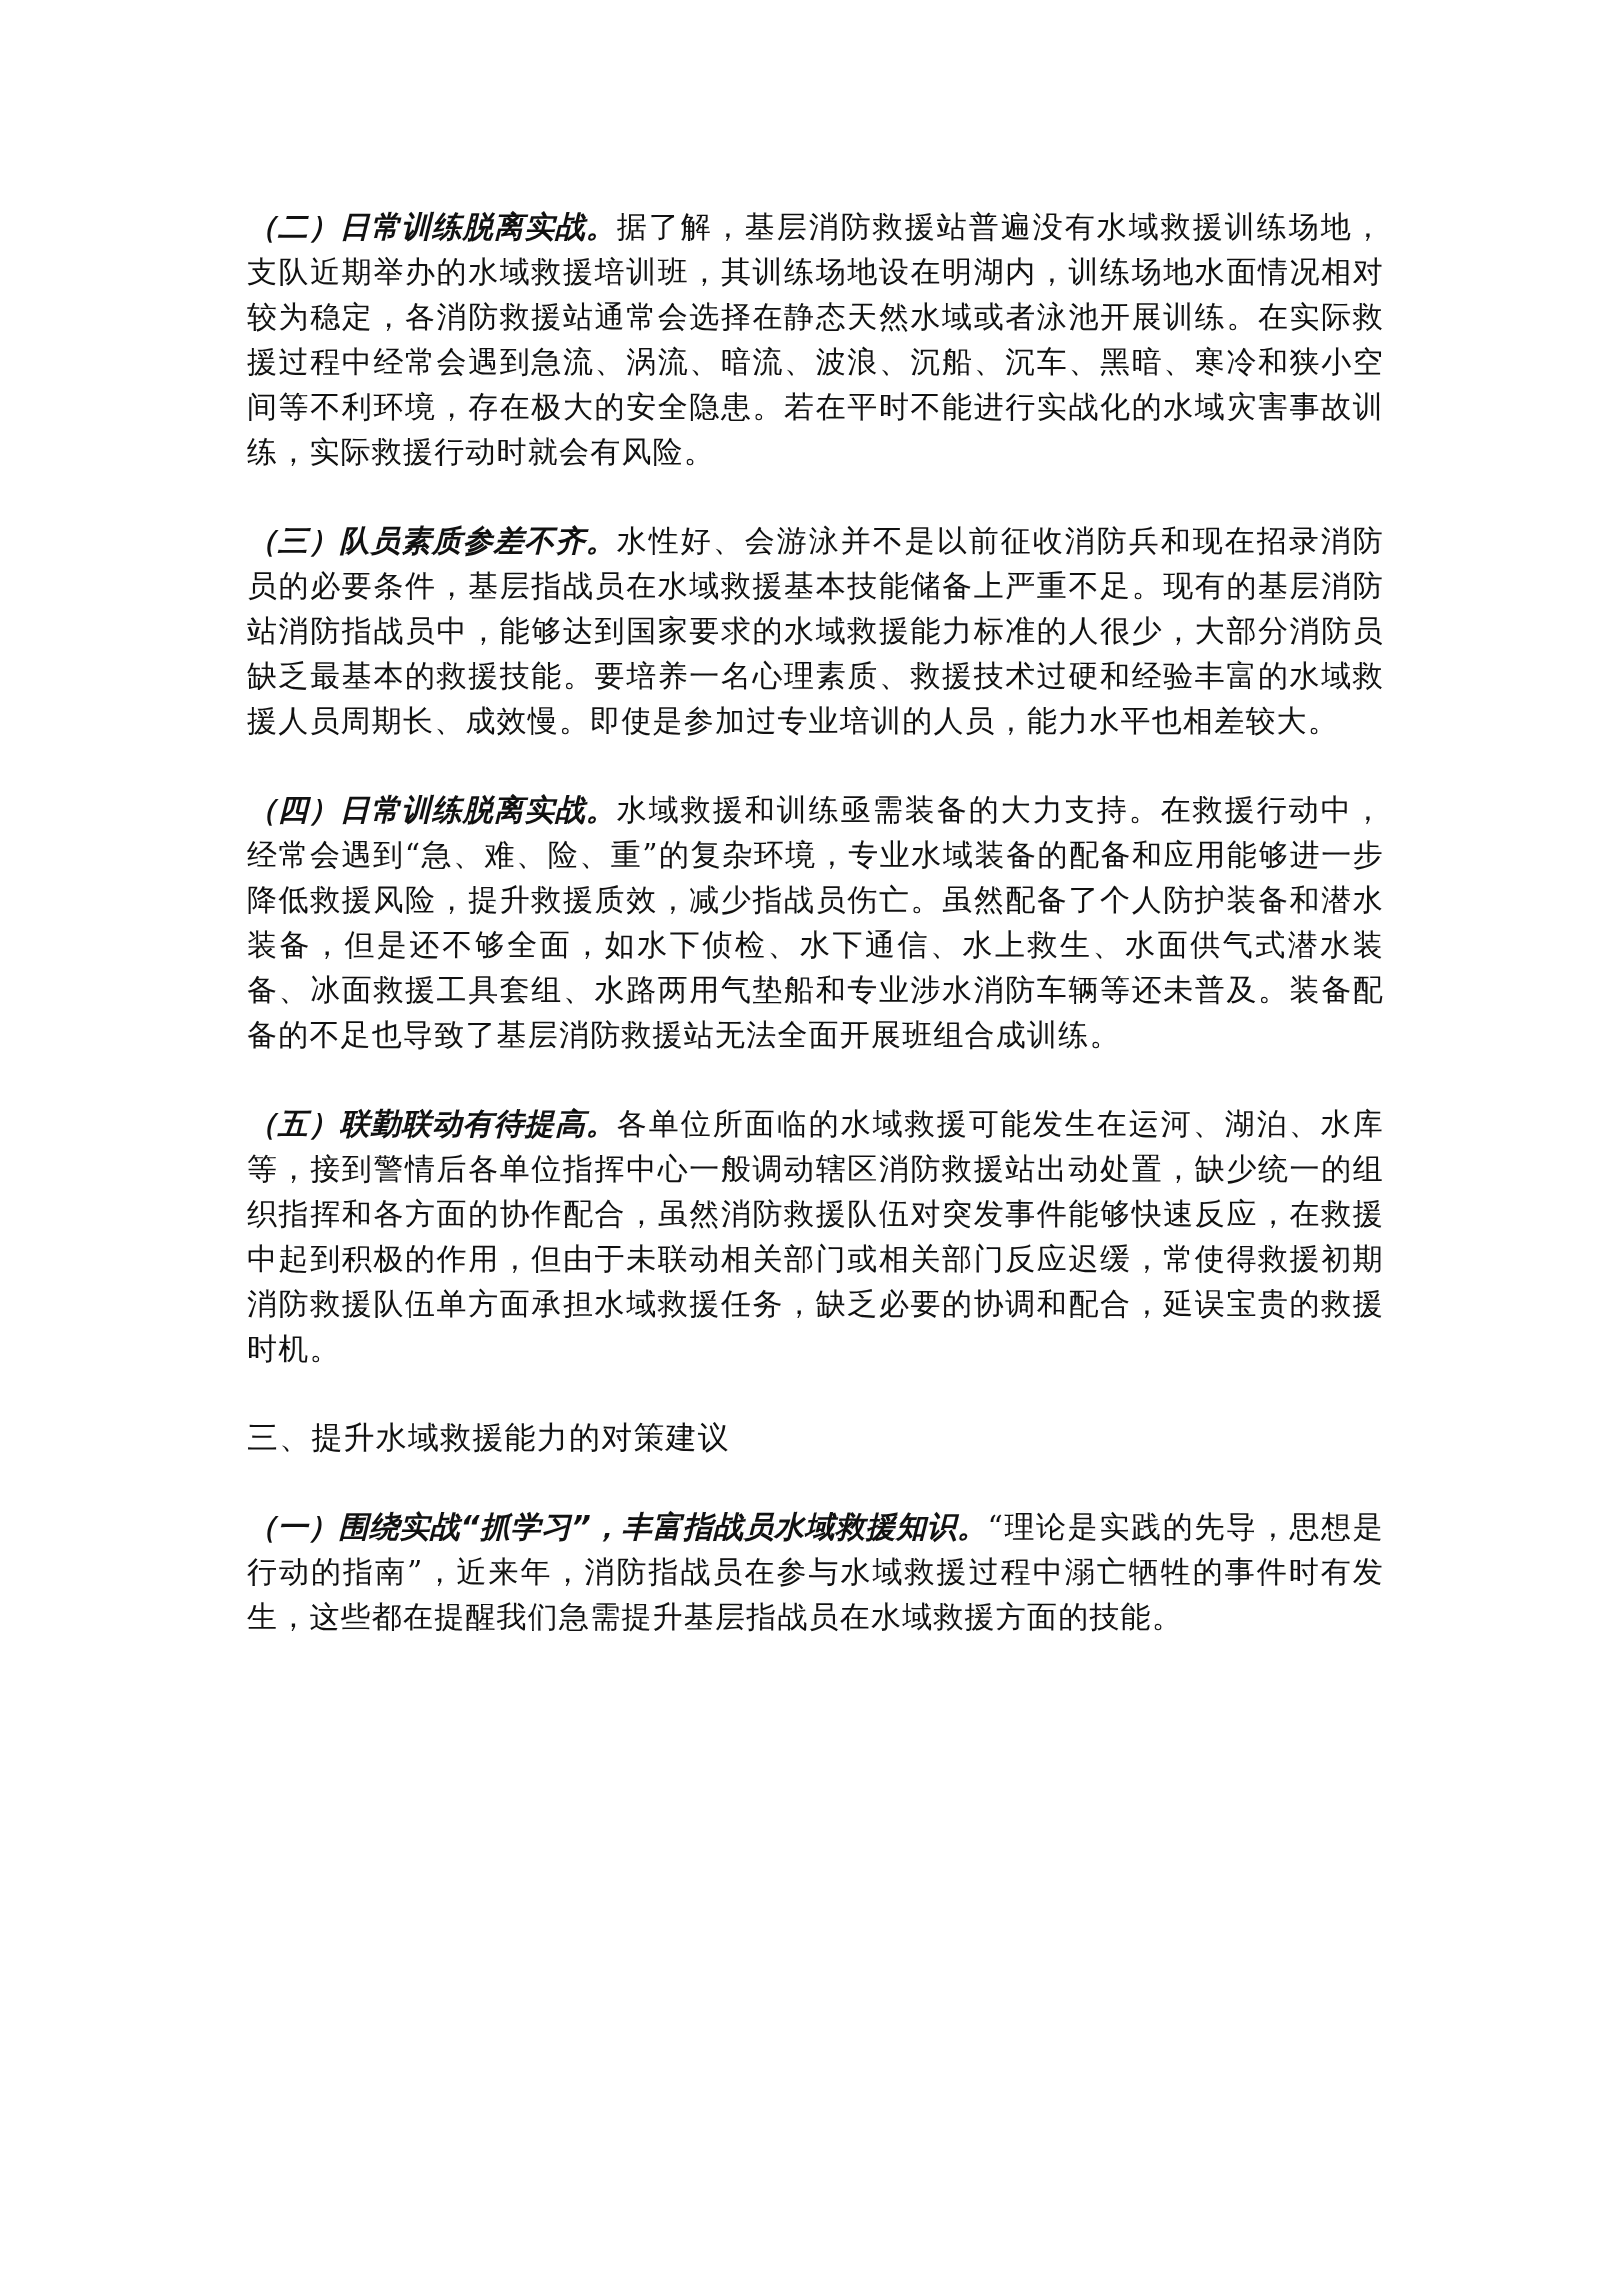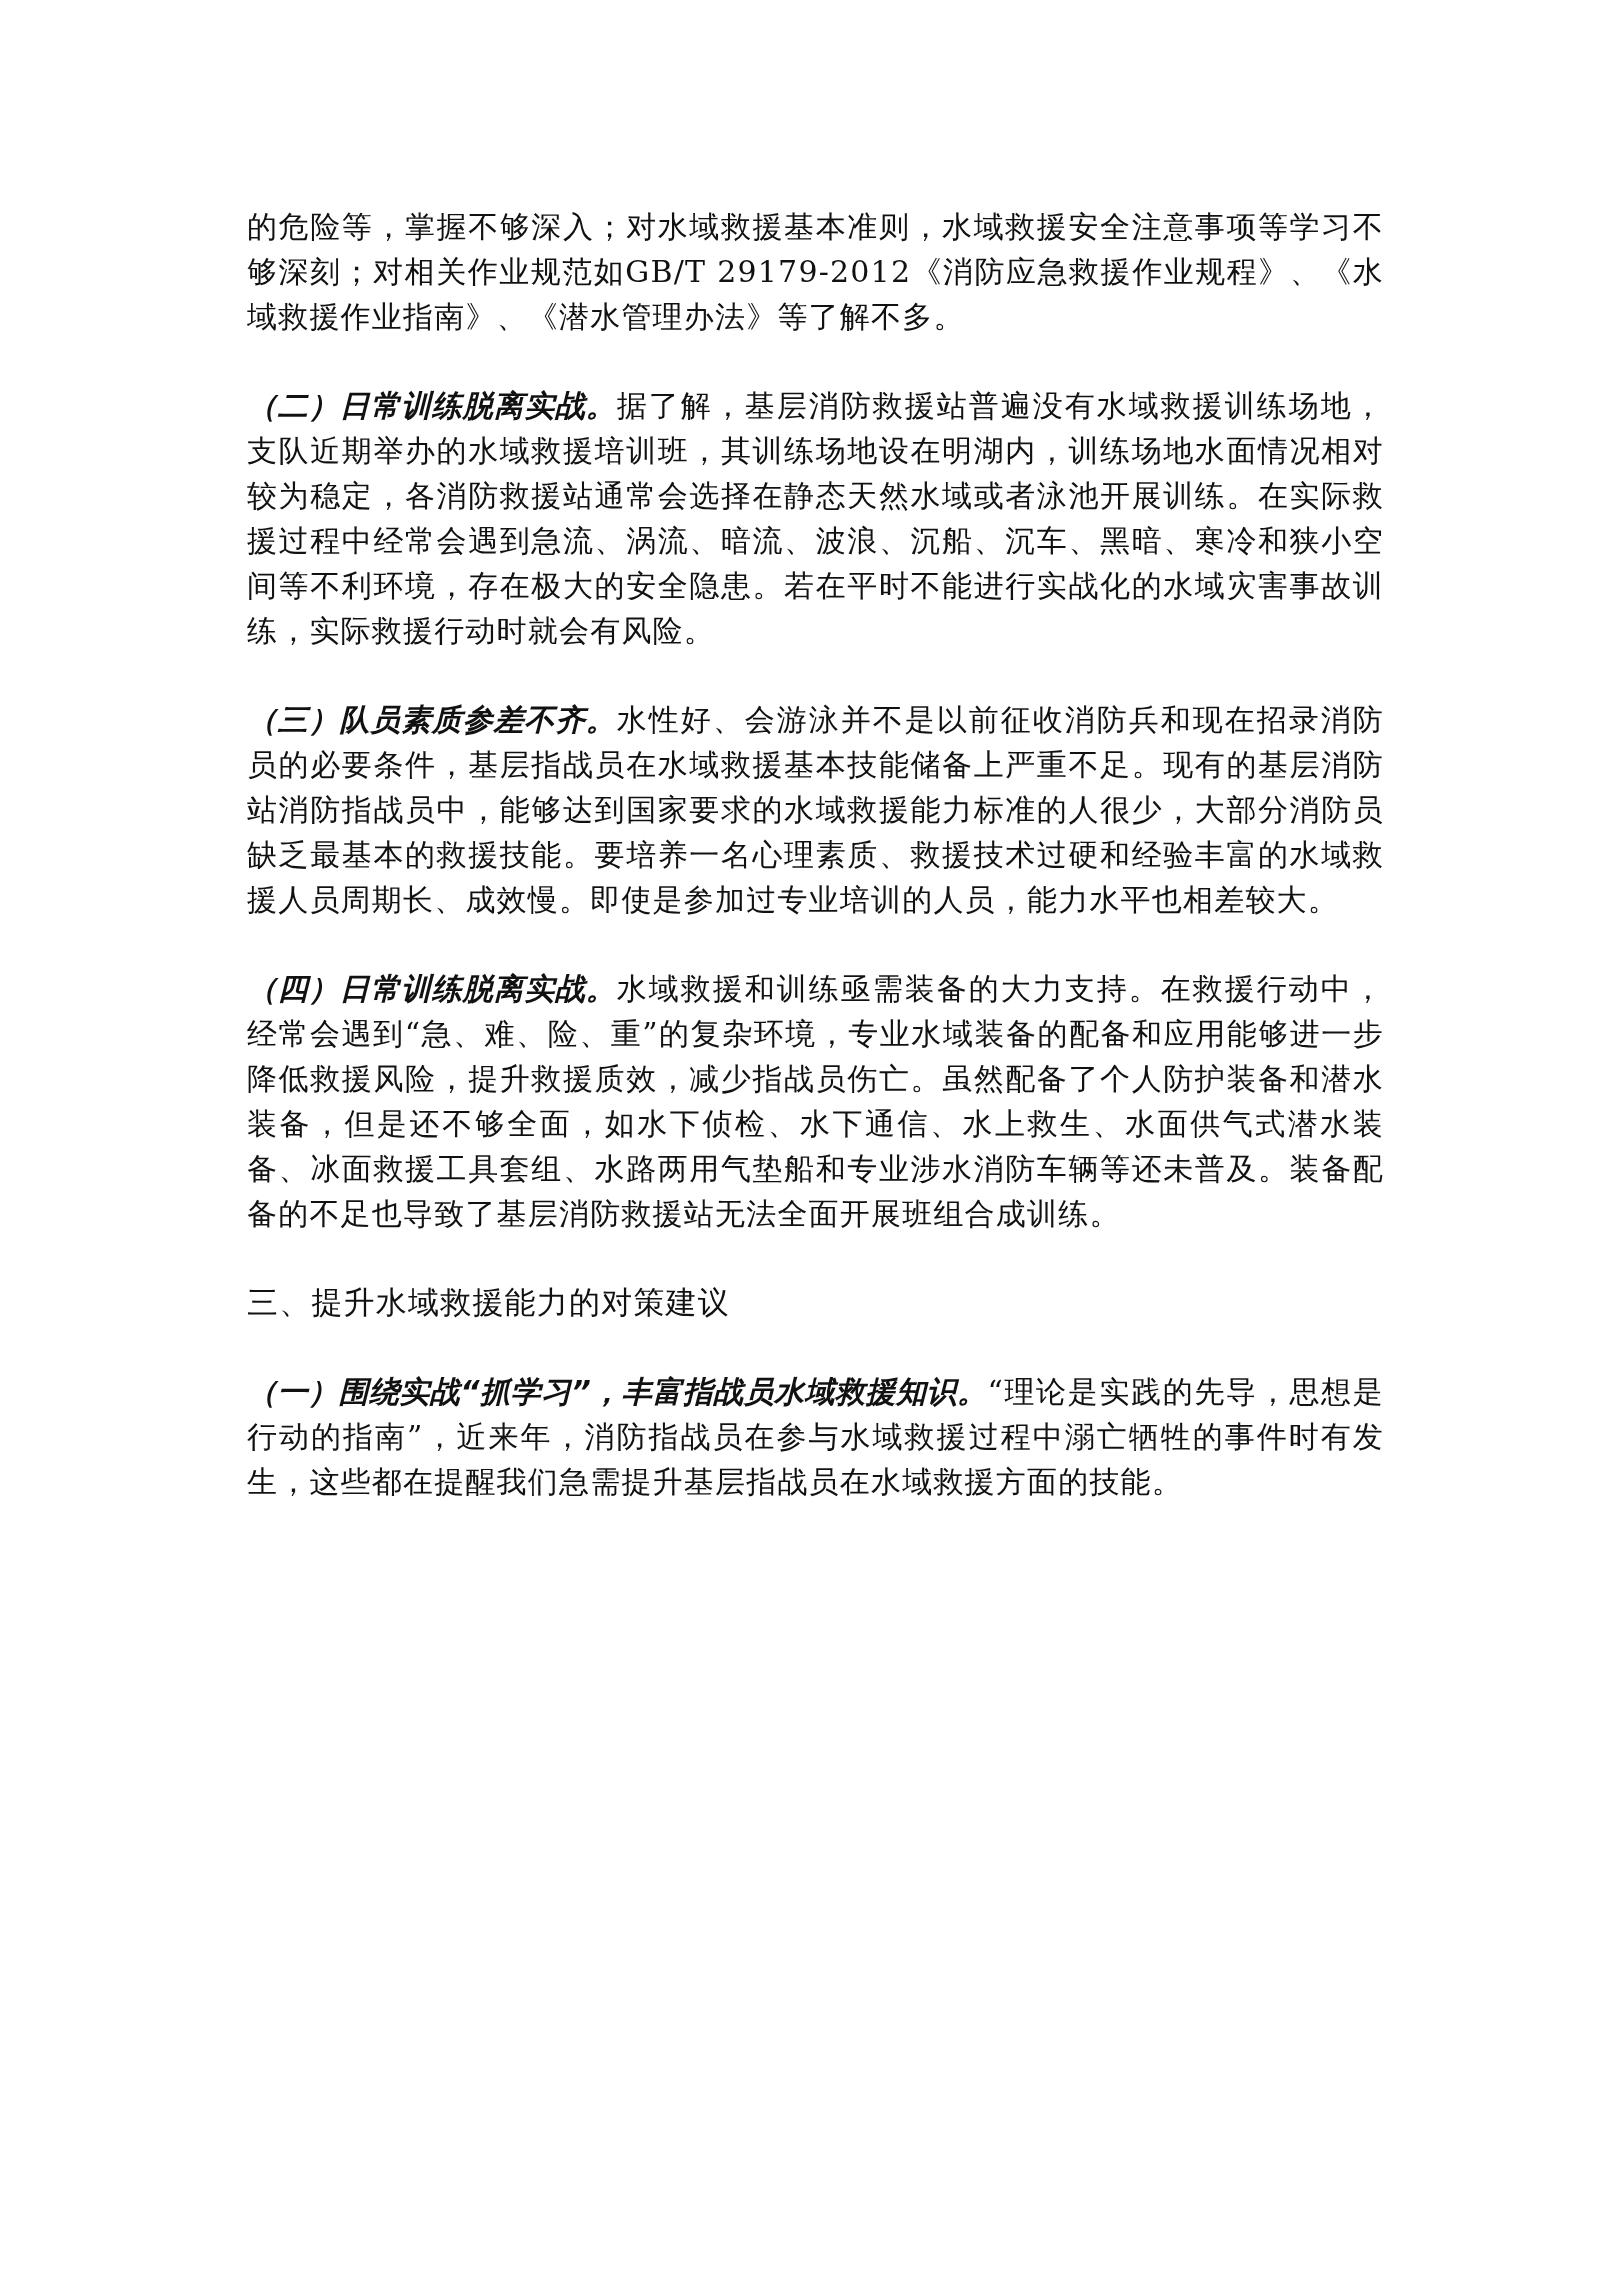--- a/index.html
+++ b/index.html
@@ -22,36 +22,36 @@
       letter-spacing: 0px;
       font-style: italic;
     }
     .section-heading { margin: 0 0 44px 0; font-weight: normal; font-size: 31px; line-height: 45px; }
   </style>
 </head>
 <body>
 
 <div class="page">
 
-  <p class="para">
-    <span class="lead"></span><span>的危险等，掌握不够深入；对水域救援基本准则，水域救援安全注意事项等学习不够深刻；对相关作业规范如GB/T 29179-2012《消防应急救援作业规程》、《水域救援作业指南》、《潜水管理办法》等了解不多。</span>
-  </p>
 
   <p class="para">
     <span class="lead">（二）日常训练脱离实战。</span><span>据了解，基层消防救援站普遍没有水域救援训练场地，支队近期举办的水域救援培训班，其训练场地设在明湖内，训练场地水面情况相对较为稳定，各消防救援站通常会选择在静态天然水域或者泳池开展训练。在实际救援过程中经常会遇到急流、涡流、暗流、波浪、沉船、沉车、黑暗、寒冷和狭小空间等不利环境，存在极大的安全隐患。若在平时不能进行实战化的水域灾害事故训练，实际救援行动时就会有风险。</span>
   </p>
 
   <p class="para">
     <span class="lead">（三）队员素质参差不齐。</span><span>水性好、会游泳并不是以前征收消防兵和现在招录消防员的必要条件，基层指战员在水域救援基本技能储备上严重不足。现有的基层消防站消防指战员中，能够达到国家要求的水域救援能力标准的人很少，大部分消防员缺乏最基本的救援技能。要培养一名心理素质、救援技术过硬和经验丰富的水域救援人员周期长、成效慢。即使是参加过专业培训的人员，能力水平也相差较大。</span>
   </p>
 
   <p class="para">
     <span class="lead">（四）日常训练脱离实战。</span><span>水域救援和训练亟需装备的大力支持。在救援行动中，经常会遇到“急、难、险、重”的复杂环境，专业水域装备的配备和应用能够进一步降低救援风险，提升救援质效，减少指战员伤亡。虽然配备了个人防护装备和潜水装备，但是还不够全面，如水下侦检、水下通信、水上救生、水面供气式潜水装备、冰面救援工具套组、水路两用气垫船和专业涉水消防车辆等还未普及。装备配备的不足也导致了基层消防救援站无法全面开展班组合成训练。</span>
   </p>
 
+  <p class="para">
+    <span class="lead">（五）联勤联动有待提高。</span><span>各单位所面临的水域救援可能发生在运河、湖泊、水库等，接到警情后各单位指挥中心一般调动辖区消防救援站出动处置，缺少统一的组织指挥和各方面的协作配合，虽然消防救援队伍对突发事件能够快速反应，在救援中起到积极的作用，但由于未联动相关部门或相关部门反应迟缓，常使得救援初期消防救援队伍单方面承担水域救援任务，缺乏必要的协调和配合，延误宝贵的救援时机。</span>
+  </p>
 
   <h2 class="section-heading">三、提升水域救援能力的对策建议</h2>
 
 
   <p class="para">
     <span class="lead">（一）围绕实战“抓学习”，丰富指战员水域救援知识。</span><span>“理论是实践的先导，思想是行动的指南”，近来年，消防指战员在参与水域救援过程中溺亡牺牲的事件时有发生，这些都在提醒我们急需提升基层指战员在水域救援方面的技能。</span>
   </p>
 
 </div>
 

